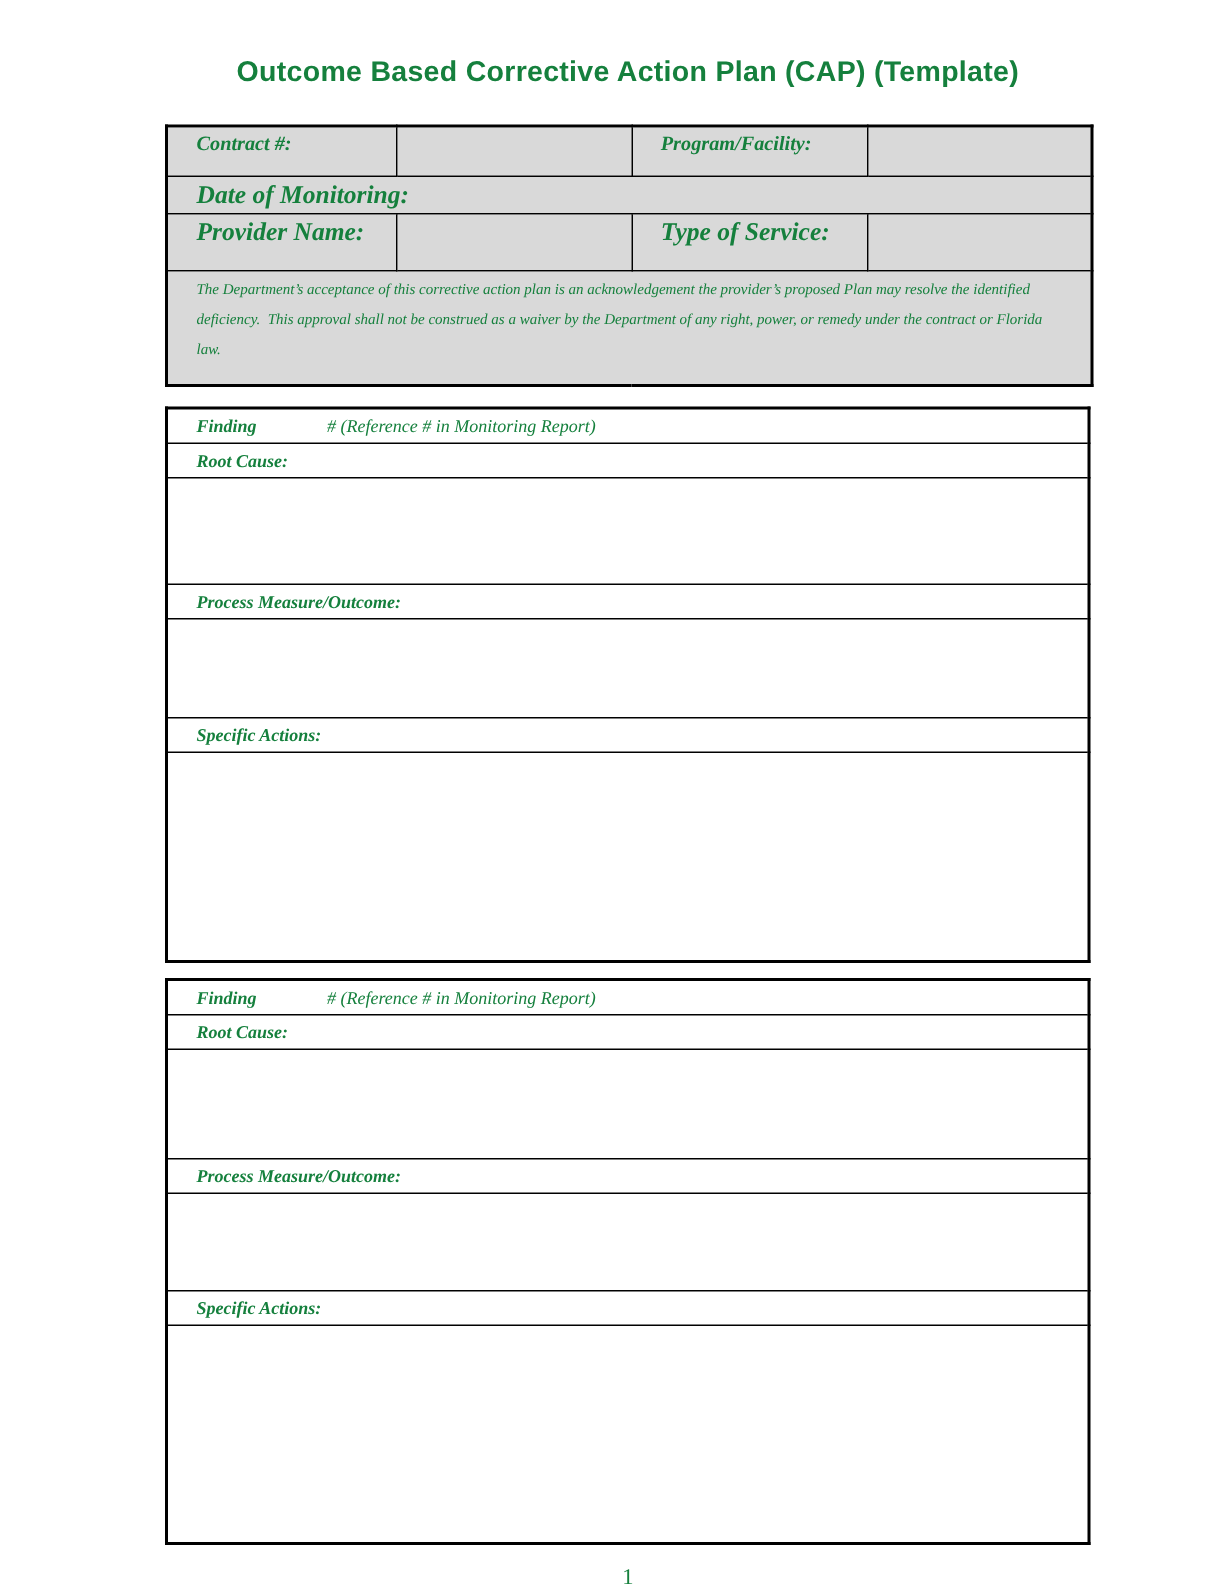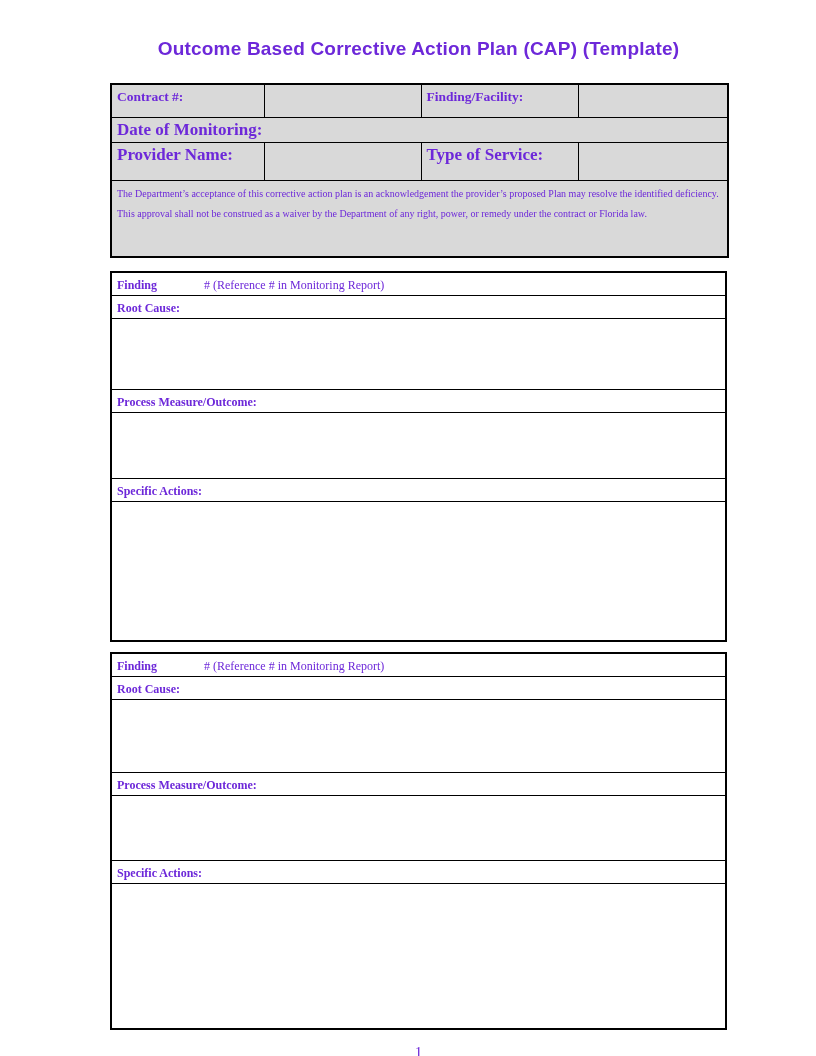--- a/index.html
+++ b/index.html
@@ -2,21 +2,21 @@
 <html><head>
 <meta charset="utf-8">
 <style>
   html, body { margin: 0; padding: 0; background: #ffffff; }
   .page {
     position: relative;
     width: 800px;
     height: 1056px;
     background: #ffffff;
     overflow: hidden;
-    color: #6d28d9;
+    color: #15803d;
     font-family: "Liberation Serif", serif;
   }
   .doc-title {
     position: absolute;
     left: 110px;
     top: 38px;
     width: 617px;
     text-align: center;
     font-family: "Liberation Sans", sans-serif;
     font-weight: bold;
@@ -27,22 +27,23 @@
     position: absolute;
     left: 110px;
     width: 617px;
     border-collapse: collapse;
     table-layout: fixed;
     border: 2px solid #000;
   }
   table.tbl td {
     border: 1px solid #000;
     vertical-align: top;
-    padding: 2px 5px;
+    padding: 2px 19px;
     overflow: hidden;
+    font-style: italic;
   }
   table.hdr { top: 83px; }
   table.hdr td { background: #d9d9d9; }
   .lbl-sm { font-weight: bold; font-size: 13.5px; }
   .lbl-lg { font-weight: bold; font-size: 17px; }
   .notice {
     font-size: 10px;
     line-height: 19px;
     white-space: pre-wrap;
   }
@@ -72,21 +73,21 @@
     <colgroup>
       <col style="width:153px">
         <col style="width:157px">
         <col style="width:157px">
         <col style="width:150px">
     </colgroup>
     <tbody>
         <tr style="height:33px">
       <td><span class="lbl-sm">Contract #:</span></td>
       <td></td>
-      <td><span class="lbl-sm">Finding/Facility:</span></td>
+      <td><span class="lbl-sm">Program/Facility:</span></td>
       <td></td>
     </tr>
     <tr style="height:21px">
       <td colspan="4"><span class="lbl-lg">Date of Monitoring:</span><span></span></td>
     </tr>
     <tr style="height:38px">
       <td><span class="lbl-lg">Provider Name:</span></td>
       <td></td>
       <td><span class="lbl-lg">Type of Service:</span></td>
       <td></td>

